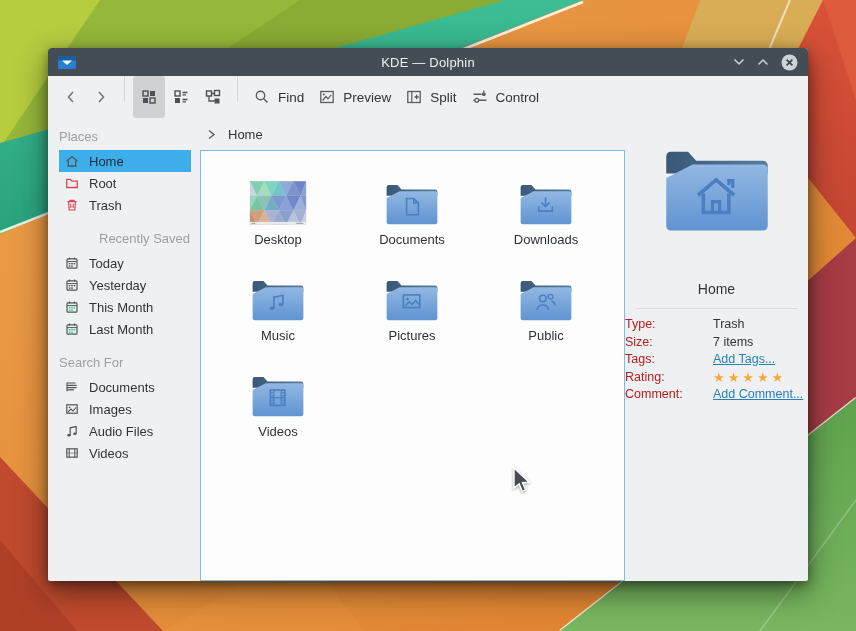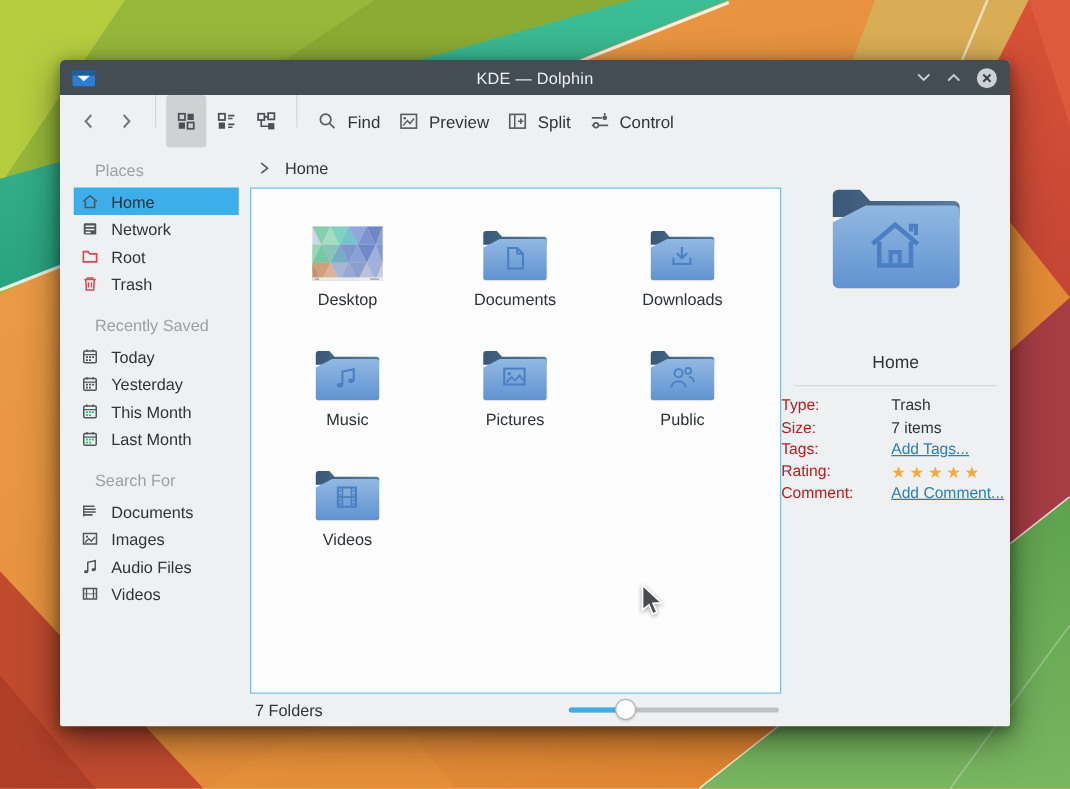--- a/index.html
+++ b/index.html
@@ -21,21 +21,21 @@
   .toolbar{height:42px;flex:0 0 42px;display:flex;padding:0 8px;}
   .tbtn{display:flex;align-items:center;gap:7px;font-size:13.5px;color:#2f3439;
     padding:5px 7px;border-radius:3px;line-height:0;}
   .tbtn span{line-height:normal;}
   .tbtn.active{background:#cfd1d2;}
   .tsep{width:1px;height:26px;background:#d4d7d9;margin:0 8px;}
   .navbtn{padding:5px 6px;line-height:0;}
   
   .body{flex:1;display:flex;min-height:0;}
   .sidebar{width:148px;flex:0 0 148px;padding-top:4px;}
-  .side-header{color:#9ba0a4;font-size:13px;padding:7px 0 6px 28px;}
+  .side-header{color:#9ba0a4;font-size:13px;padding:7px 0 6px 11px;}
   .side-item{display:flex;align-items:center;height:22px;margin:0 5px 0 11px;
     padding-left:5px;font-size:13px;color:#2f3439;gap:9px;}
   .side-item .icn{width:16px;height:16px;line-height:0;flex:0 0 16px;}
   .side-item.selected{background:#3daee9;color:#22303a;}
   .main{margin-left:4px;width:425px;flex:0 0 425px;display:flex;flex-direction:column;}
   .crumb{height:32px;flex:0 0 32px;display:flex;align-items:center;gap:12px;
     padding-left:7px;font-size:13px;color:#2f3439;}
   .crumb .chev{line-height:0;}
   .crumb .crumb-name{font-weight:500;}
   .view{flex:1;background:#fdfdfd;border:1px solid #79bde8;position:relative;min-height:0;}
@@ -216,41 +216,34 @@
           <div class="side-header">Places</div>
           <div class="side-item selected">
             <span class="icn"><svg width="16" height="16" viewBox="0 0 16 16">
                 <path d="M2.5 8.2 8 3.6l5.5 4.6" fill="none" stroke="#4f565c" stroke-width="1.3"></path>
                 <path d="M4.3 7.6V13h7.4V7.6" fill="none" stroke="#4f565c" stroke-width="1.3"></path>
               </svg></span>
             <span>Home</span>
           </div>
           <div class="side-item">
             <span class="icn"><svg width="16" height="16" viewBox="0 0 16 16">
-                <rect x="3" y="3.5" width="10" height="9" rx="1" fill="#4f565c"></rect>
-                <path d="M4.5 6h7M4.5 8.5h7M4.5 11h4" stroke="#eff0f1" stroke-width="1.2" fill="none"></path>
-              </svg></span>
-            <span>Network</span>
-          </div>
-          <div class="side-item">
-            <span class="icn"><svg width="16" height="16" viewBox="0 0 16 16">
                 <path d="M2.7 4.3h3.7l1.4 1.8h5.5v6.4H2.7z" fill="none" stroke="#da4453" stroke-width="1.3"></path>
               </svg></span>
             <span>Root</span>
           </div>
           <div class="side-item">
             <span class="icn"><svg width="16" height="16" viewBox="0 0 16 16">
                 <path d="M5.9 4.4V3.3h4.2v1.1" fill="none" stroke="#da4453" stroke-width="1.2"></path>
                 <path d="M3.4 4.6h9.2" stroke="#da4453" stroke-width="1.3"></path>
                 <path d="M4.6 5 5.1 13h5.8l.5-8" fill="none" stroke="#da4453" stroke-width="1.2"></path>
                 <path d="M6.8 6.8v4.2M9.2 6.8v4.2" stroke="#da4453" stroke-width="1.1"></path>
               </svg></span>
             <span>Trash</span>
           </div>
-          <div class="side-header" style="margin-top: 8px;">Recently Saved</div>
+          <div class="side-header" style="margin-top: 8px; margin-left: 40px;">Recently Saved</div>
           <div class="side-item">
             <span class="icn"><svg width="16" height="16" viewBox="0 0 16 16">
                 <rect x="3" y="3.8" width="10" height="9.4" rx="1" fill="none" stroke="#4f565c" stroke-width="1.2"></rect>
                 <path d="M5.5 2.6v2M10.5 2.6v2" stroke="#4f565c" stroke-width="1.2"></path>
                 <path d="M3.2 6.6h9.6" stroke="#4f565c" stroke-width="1"></path>
                 <g fill="#4f565c">
                   <rect x="4.8" y="8" width="1.6" height="1.4"></rect>
                   <rect x="7.2" y="8" width="1.6" height="1.4"></rect>
                   <rect x="9.6" y="8" width="1.6" height="1.4"></rect>
                   <rect x="4.8" y="10.4" width="1.6" height="1.4"></rect>
@@ -450,28 +443,20 @@
                       <rect x="36.7" y="26" width="1.6" height="1.6"></rect>
                       <rect x="36.7" y="31" width="1.6" height="1.6"></rect>
                       <rect x="36.7" y="34.3" width="1.6" height="1.6"></rect>
                     </g>
   </svg></span>
                 <div class="flabel">Videos</div>
               </div>
             </div>
         </div>
 
-        <div class="status">
-          <span>7 Folders</span>
-          <span class="slider">
-            <span class="track"></span>
-            <span class="fill" style="width: 27%;"></span>
-            <span class="knob" style="left: calc(27% - 8px);"></span>
-          </span>
-        </div>
       </div>
 
       <div class="info">
         <span class="big-folder" id="bigFolder"><svg width="100%" height="100%" viewBox="0 0 64 52">
     <path d="M4 18V8.5A2.5 2.5 0 0 1 6.5 6H16l4.5 5H57.5A2.5 2.5 0 0 1 60 13.5V18z" fill="url(#gFlap)"></path>
     <path d="M4 20.5 18.5 13H57.5A2.5 2.5 0 0 1 60 15.5V47a2.5 2.5 0 0 1-2.5 2.5H6.5A2.5 2.5 0 0 1 4 47z" fill="url(#gBody)"></path>
     <path d="M21.5 30 31.5 21.5 41.5 30" fill="none" stroke="#4b7fc1" stroke-width="2"></path>
               <path d="M38.5 24.5v-2.6h2.2V26" fill="none" stroke="#4b7fc1" stroke-width="1.8"></path>
               <path d="M24.5 29v10.5h14V29" fill="none" stroke="#4b7fc1" stroke-width="2"></path>
               <path d="M29.5 39.5v-6h4v6" fill="none" stroke="#4b7fc1" stroke-width="1.8"></path>

